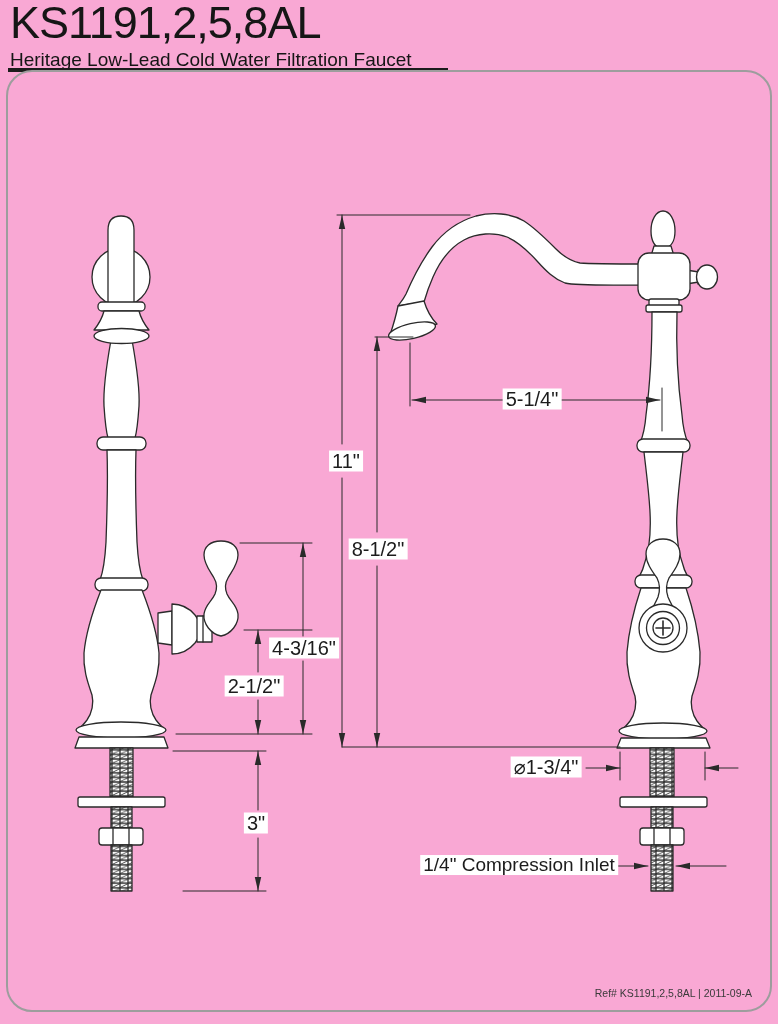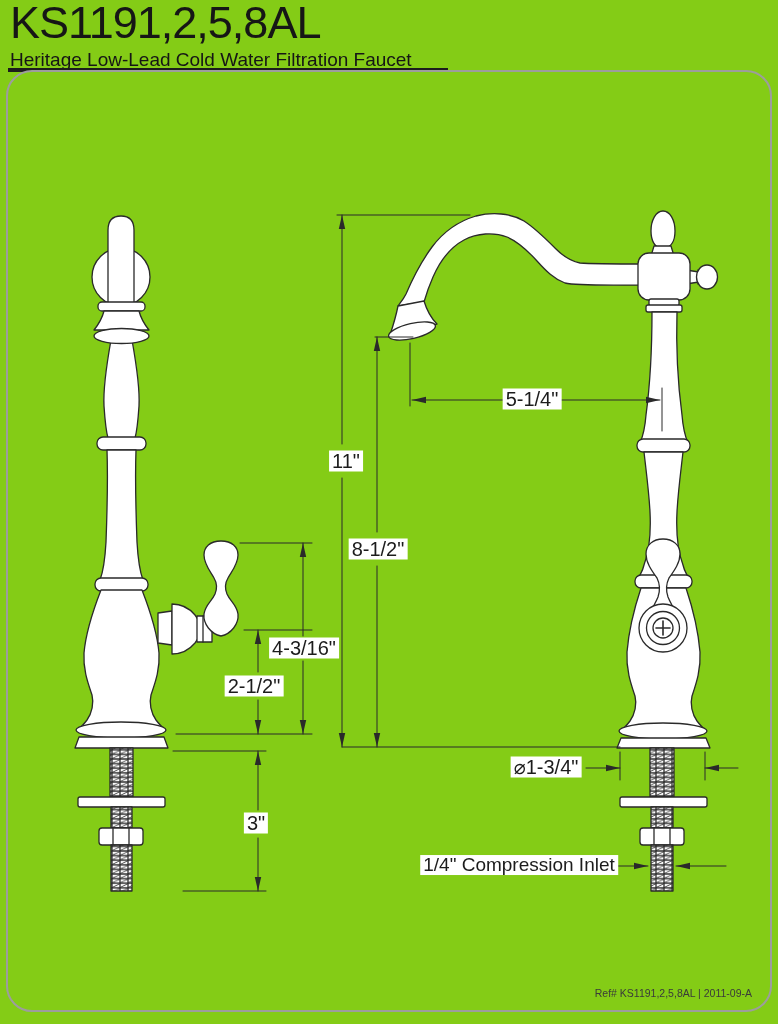--- a/index.html
+++ b/index.html
@@ -1,17 +1,17 @@
 <!DOCTYPE html>
 <html><head>
 <meta charset="utf-8">
 <style>
   html,body{margin:0;padding:0;background:#fff;}
   .page{
-    position:relative;width:778px;height:1024px;background:#84cc16;overflow:hidden;
+    position:relative;width:778px;height:1024px;background:#f9a8d4;overflow:hidden;
     font-family:"Liberation Sans","DejaVu Sans",sans-serif;color:#111;
   }
   .title-block{position:absolute;left:10px;top:0;}
   .model-number{
     margin:0;font-size:45px;font-weight:400;letter-spacing:-1px;line-height:1.02;color:#161616;
   }
   .subtitle{font-size:19px;color:#161616;letter-spacing:0;line-height:1.05;margin-top:4px;}
   .title-rule{position:absolute;left:8px;top:68px;width:440px;height:4px;background:#1c1c1c;}
   .drawing-frame{
     position:absolute;left:6px;top:70px;width:762px;height:938px;

